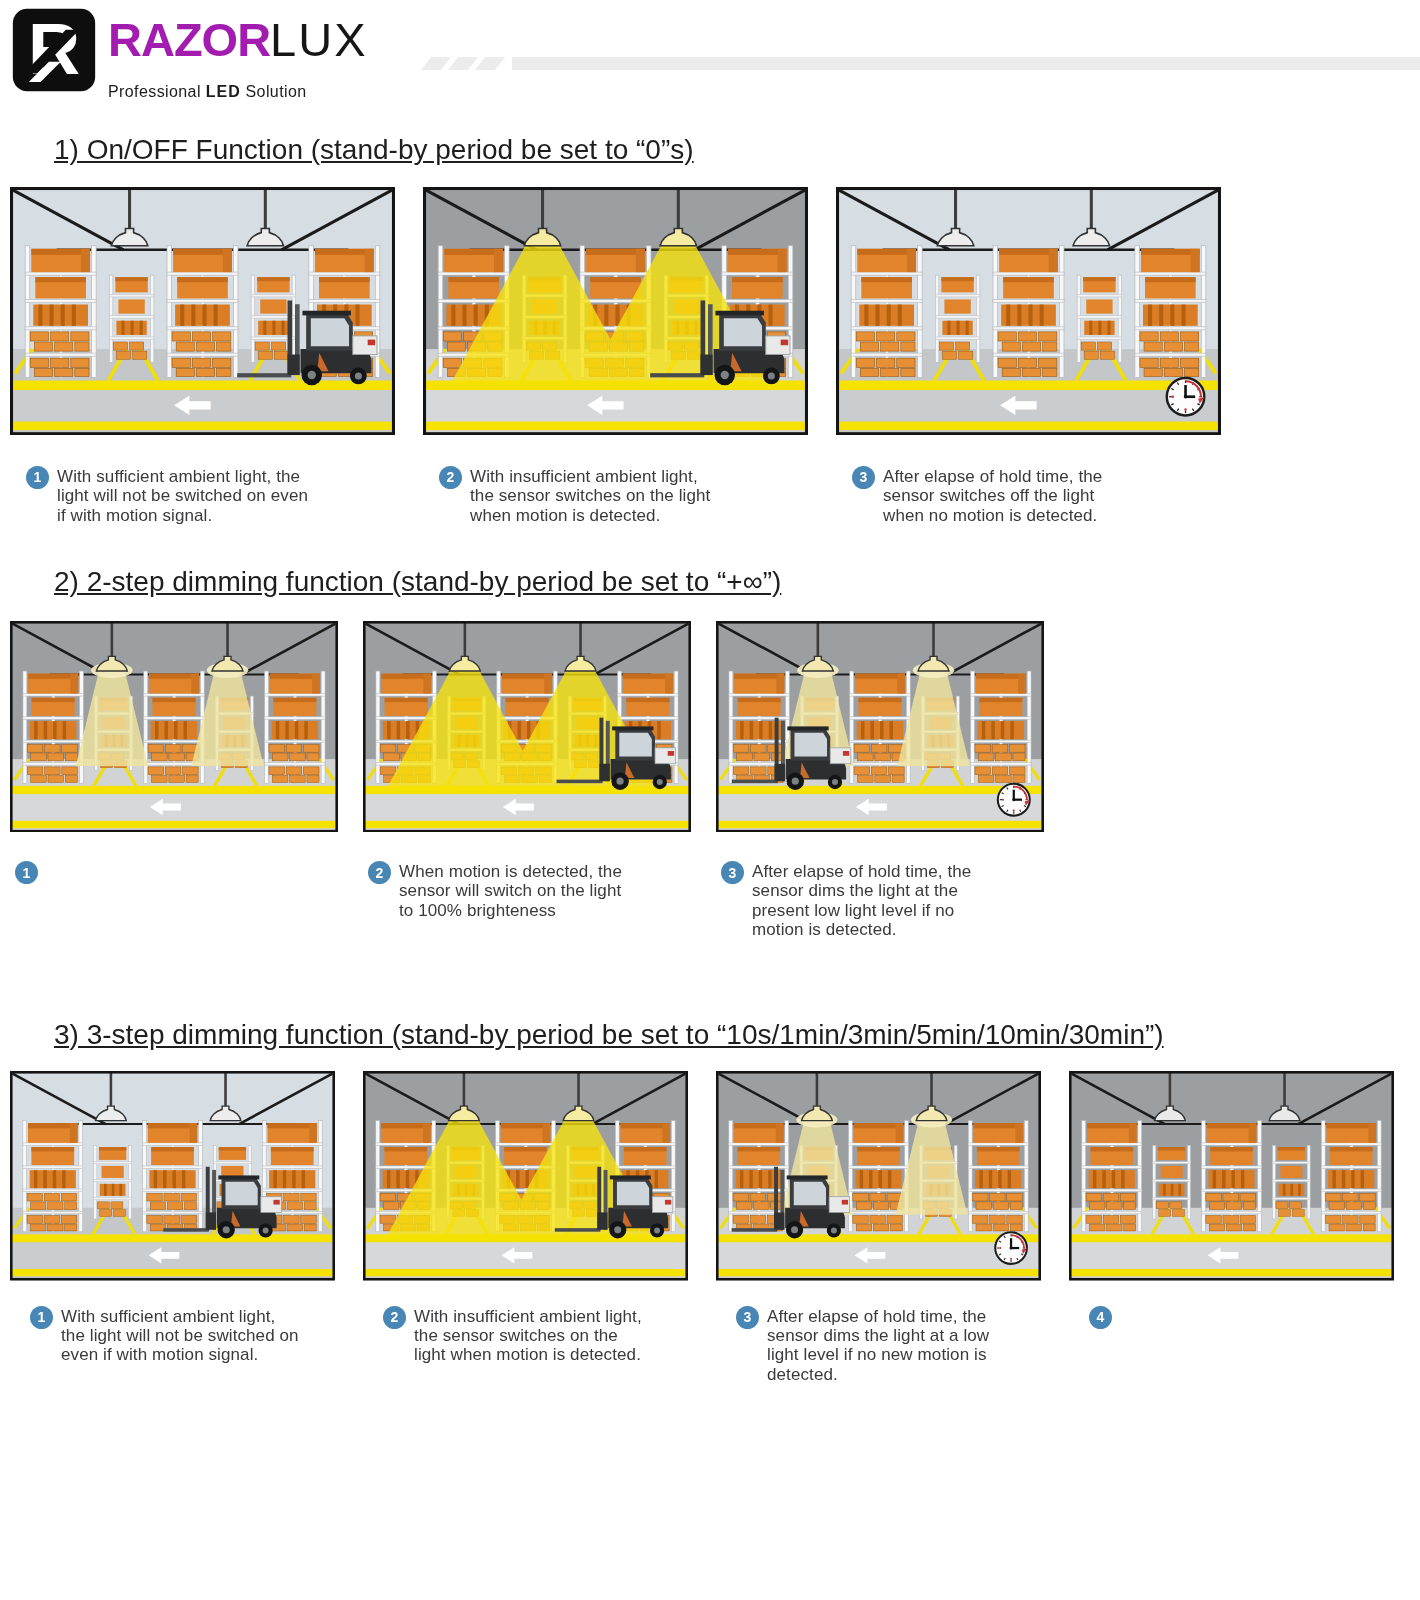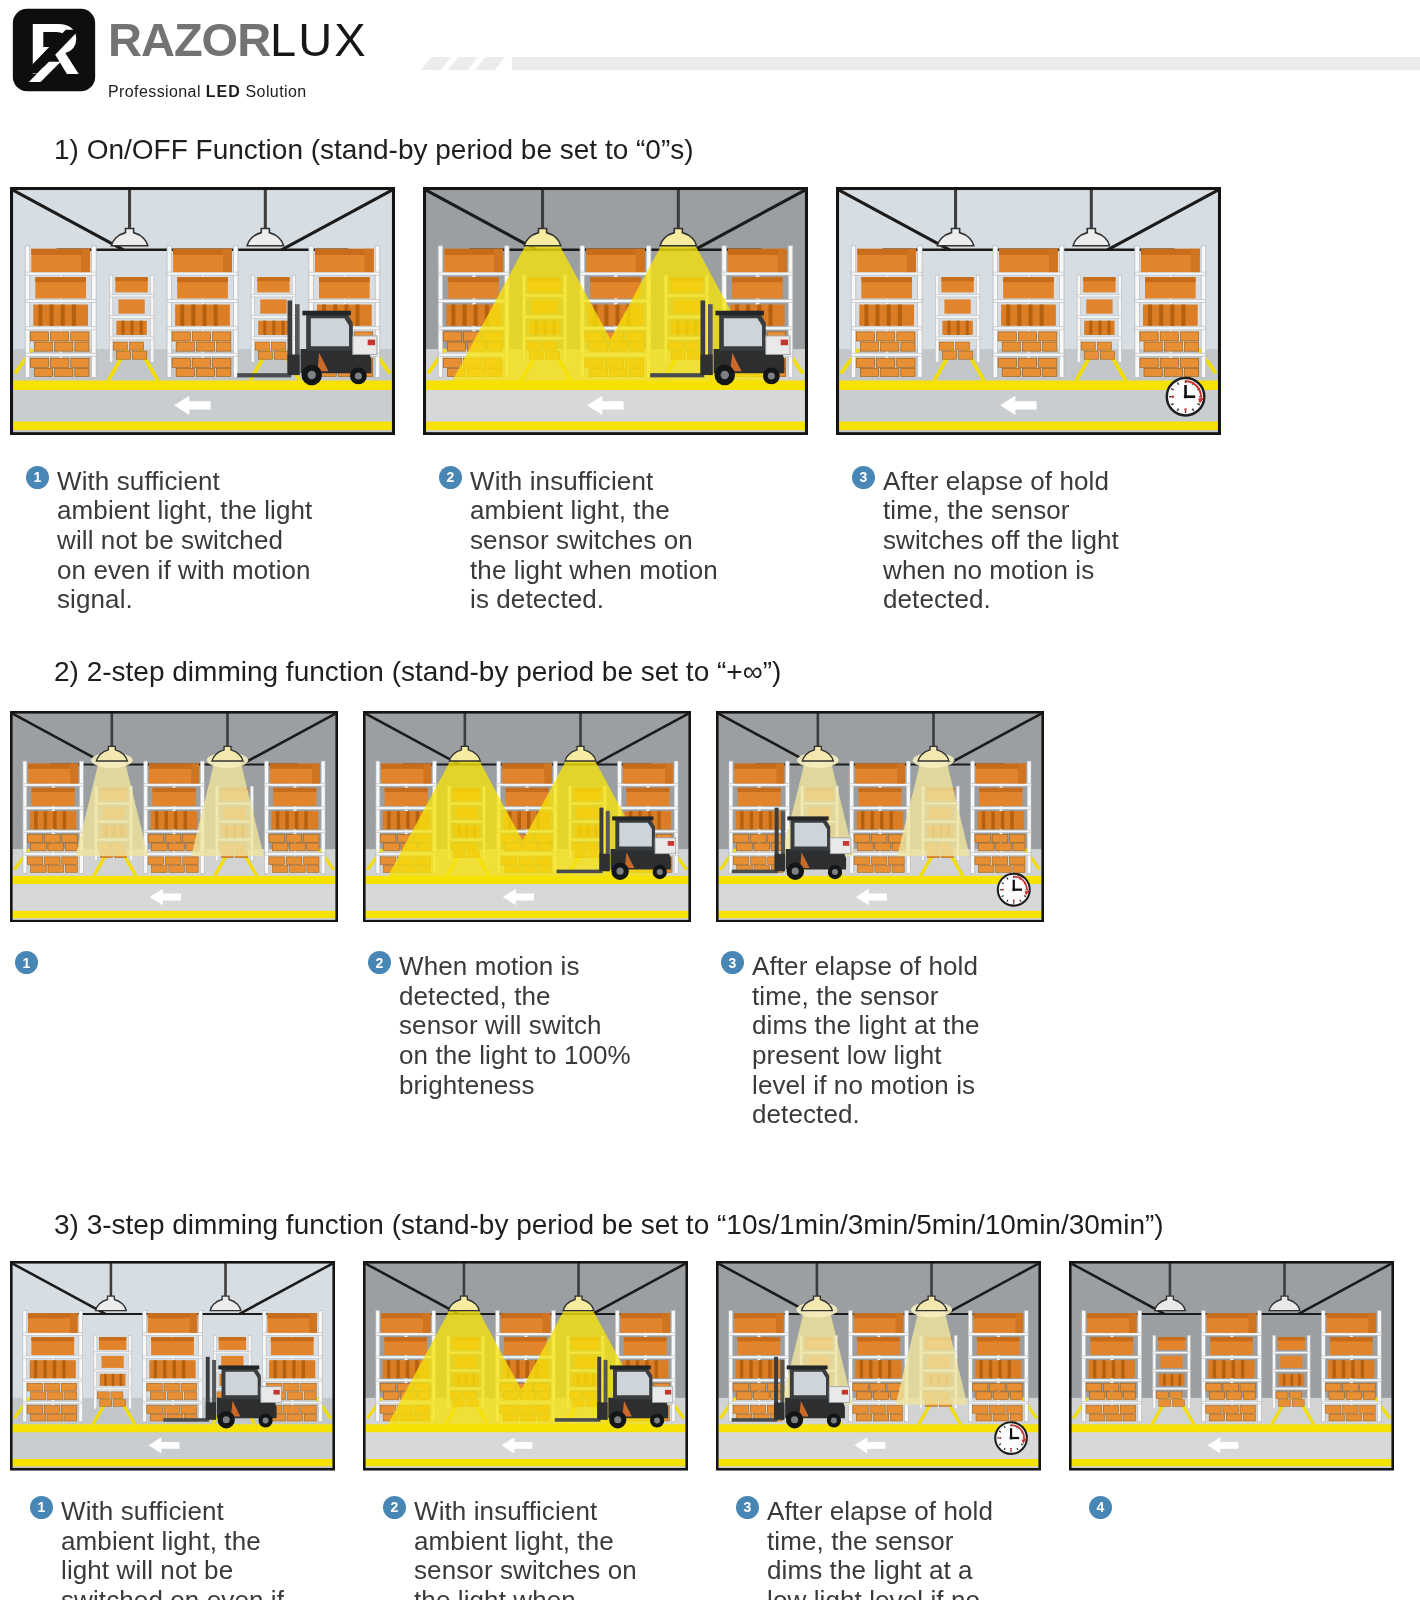--- a/index.html
+++ b/index.html
@@ -6,30 +6,30 @@
   body{width:1420px;font-family:"Liberation Sans",sans-serif;color:#222;}
   .page{position:relative;width:1420px;height:1600px;background:#fff;overflow:hidden;}
 
   
   header{display:flex;align-items:flex-start;padding:8px 0 0 10px;}
   .logo{display:flex;align-items:flex-start;}
   .logo-mark{width:88px;height:84px;flex:0 0 auto;}
   .logo-mark svg{width:100%;height:100%;display:block;}
   .logo-text{margin-left:10px;padding-top:8px;}
   .brand-line{font-size:47px;line-height:1;white-space:nowrap;}
-  .brand-bold{font-weight:bold;letter-spacing:-1px;color:#737373;}
+  .brand-bold{font-weight:bold;letter-spacing:-1px;color:#a21caf;}
   .brand-light{font-weight:normal;letter-spacing:2px;color:#161616;text-align:center;}
   .tagline{margin-top:20px;font-size:16px;letter-spacing:.4px;color:#1c1c1c;}
   .tagline b{letter-spacing:1px;}
   .deco{flex:1;display:flex;align-items:center;margin:48px 0 0 58px;height:14px;}
   .deco .slash{width:20px;height:13px;background:#ececec;transform:skewX(-38deg);margin-right:7px;flex:0 0 auto;}
   .deco .bar{flex:1;height:13px;background:#ececec;margin-left:5px;}
 
   
-  .sec-heading{font-weight:normal;font-size:28px;line-height:1.2;color:#1e1e1e;margin:0 0 0 54px;}
+  .sec-heading{font-weight:normal;font-size:28px;line-height:1.2;color:#1e1e1e;margin:0 0 0 54px;text-decoration:underline;}
   .s1 .sec-heading{margin-top:32px;}
   .s2 .sec-heading{margin-top:40px;}
   .s3 .sec-heading{margin-top:78px;}
   .panels{display:flex;padding-left:10px;}
   .captions{display:flex;padding-left:10px;}
   .s1 .panels{gap:28px;margin-top:20px;}
   .s2 .panels{gap:25px;margin-top:22px;}
   .s3 .panels{gap:28px;margin-top:20px;}
   .s1 .captions{gap:28px;margin-top:32px;}
   .s2 .captions{gap:25px;margin-top:30px;}
@@ -40,21 +40,21 @@
   .s3 .panel,.s3 .caption{width:325px;flex:0 0 auto;}
 
   
   .caption{display:flex;align-items:flex-start;gap:8px;box-sizing:border-box;}
   .s1 .caption{padding-left:16px;}
   .s2 .caption{padding-left:5px;}
   .s3 .caption{padding-left:20px;}
   .badge{width:23px;height:23px;border-radius:50%;background:#4886b5;color:#fff;
          font-size:14px;font-weight:bold;display:flex;align-items:center;justify-content:center;
          flex:0 0 auto;margin-top:-1px;}
-  .cap-text{margin:0;font-size:26px;line-height:1.14;color:#3a3a3c;letter-spacing:.1px;}
+  .cap-text{margin:0;font-size:17px;line-height:1.14;color:#3a3a3c;letter-spacing:.1px;}
   .s1 .cap-text{max-width:256px;}
   .s2 .cap-text{max-width:236px;}
   .s3 .cap-text{max-width:240px;}
 
   
   .scene{display:block;width:100%;height:auto;}
   .scene .wall{fill:var(--wall);}
   .scene .floorA{fill:var(--floor);}
   .scene .walk{fill:var(--walk);}
   .scene.bright{--wall:#d6dde3;--floor:#c3c7c9;--walk:#c9cdd0;--lamp:#ededed;}

